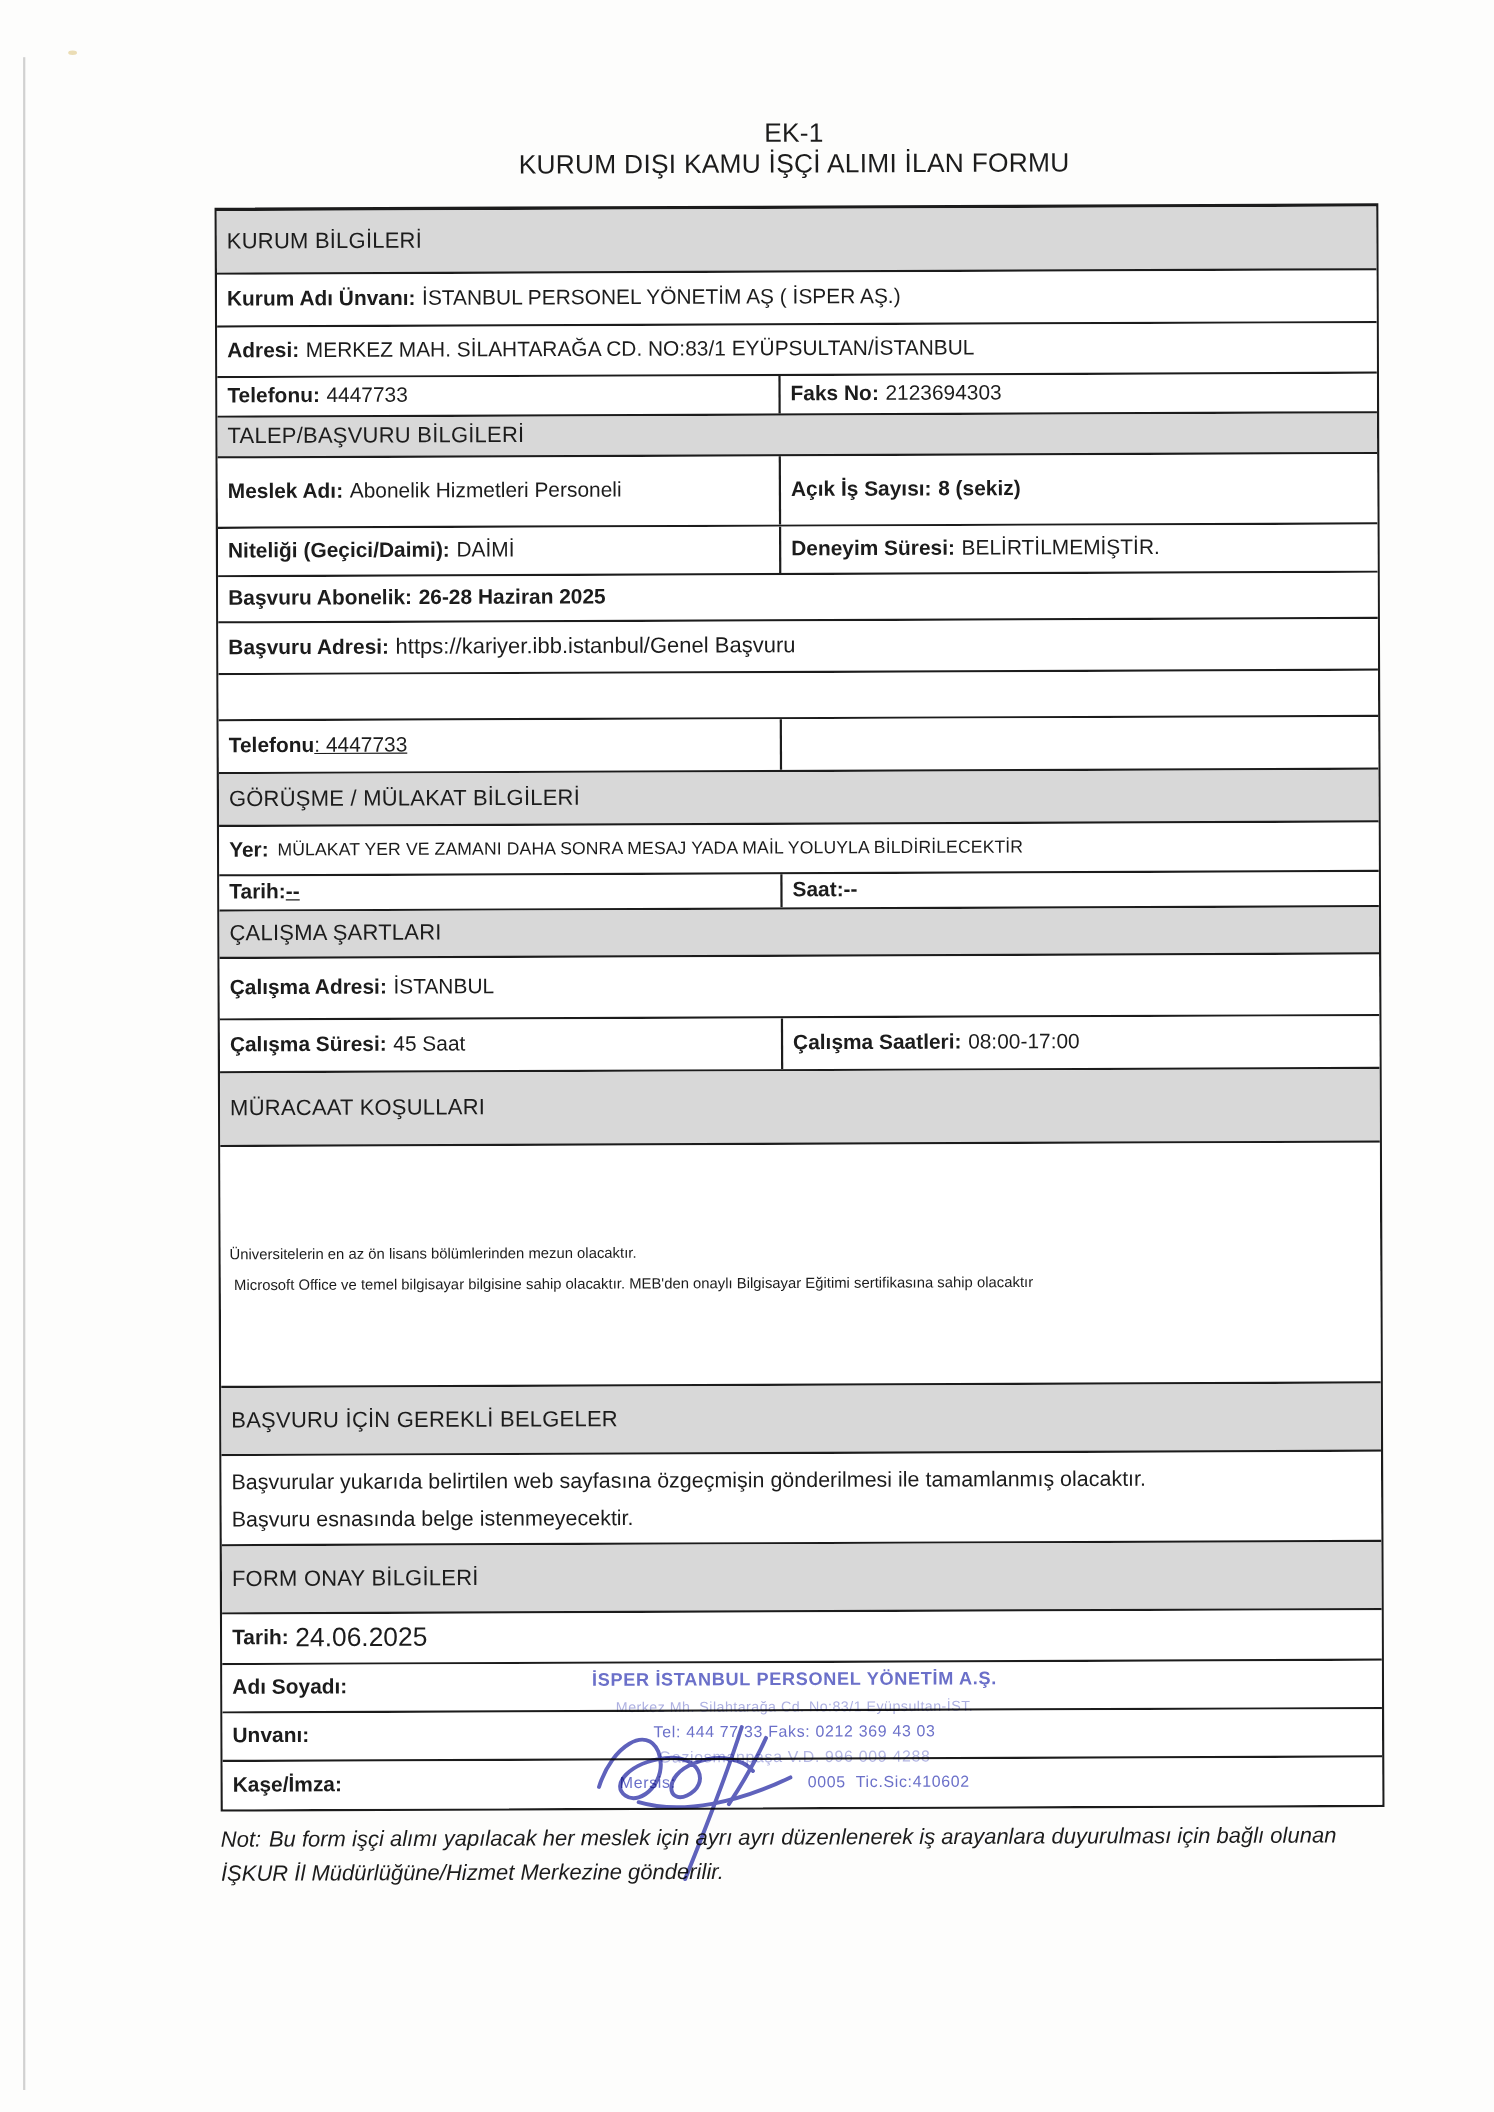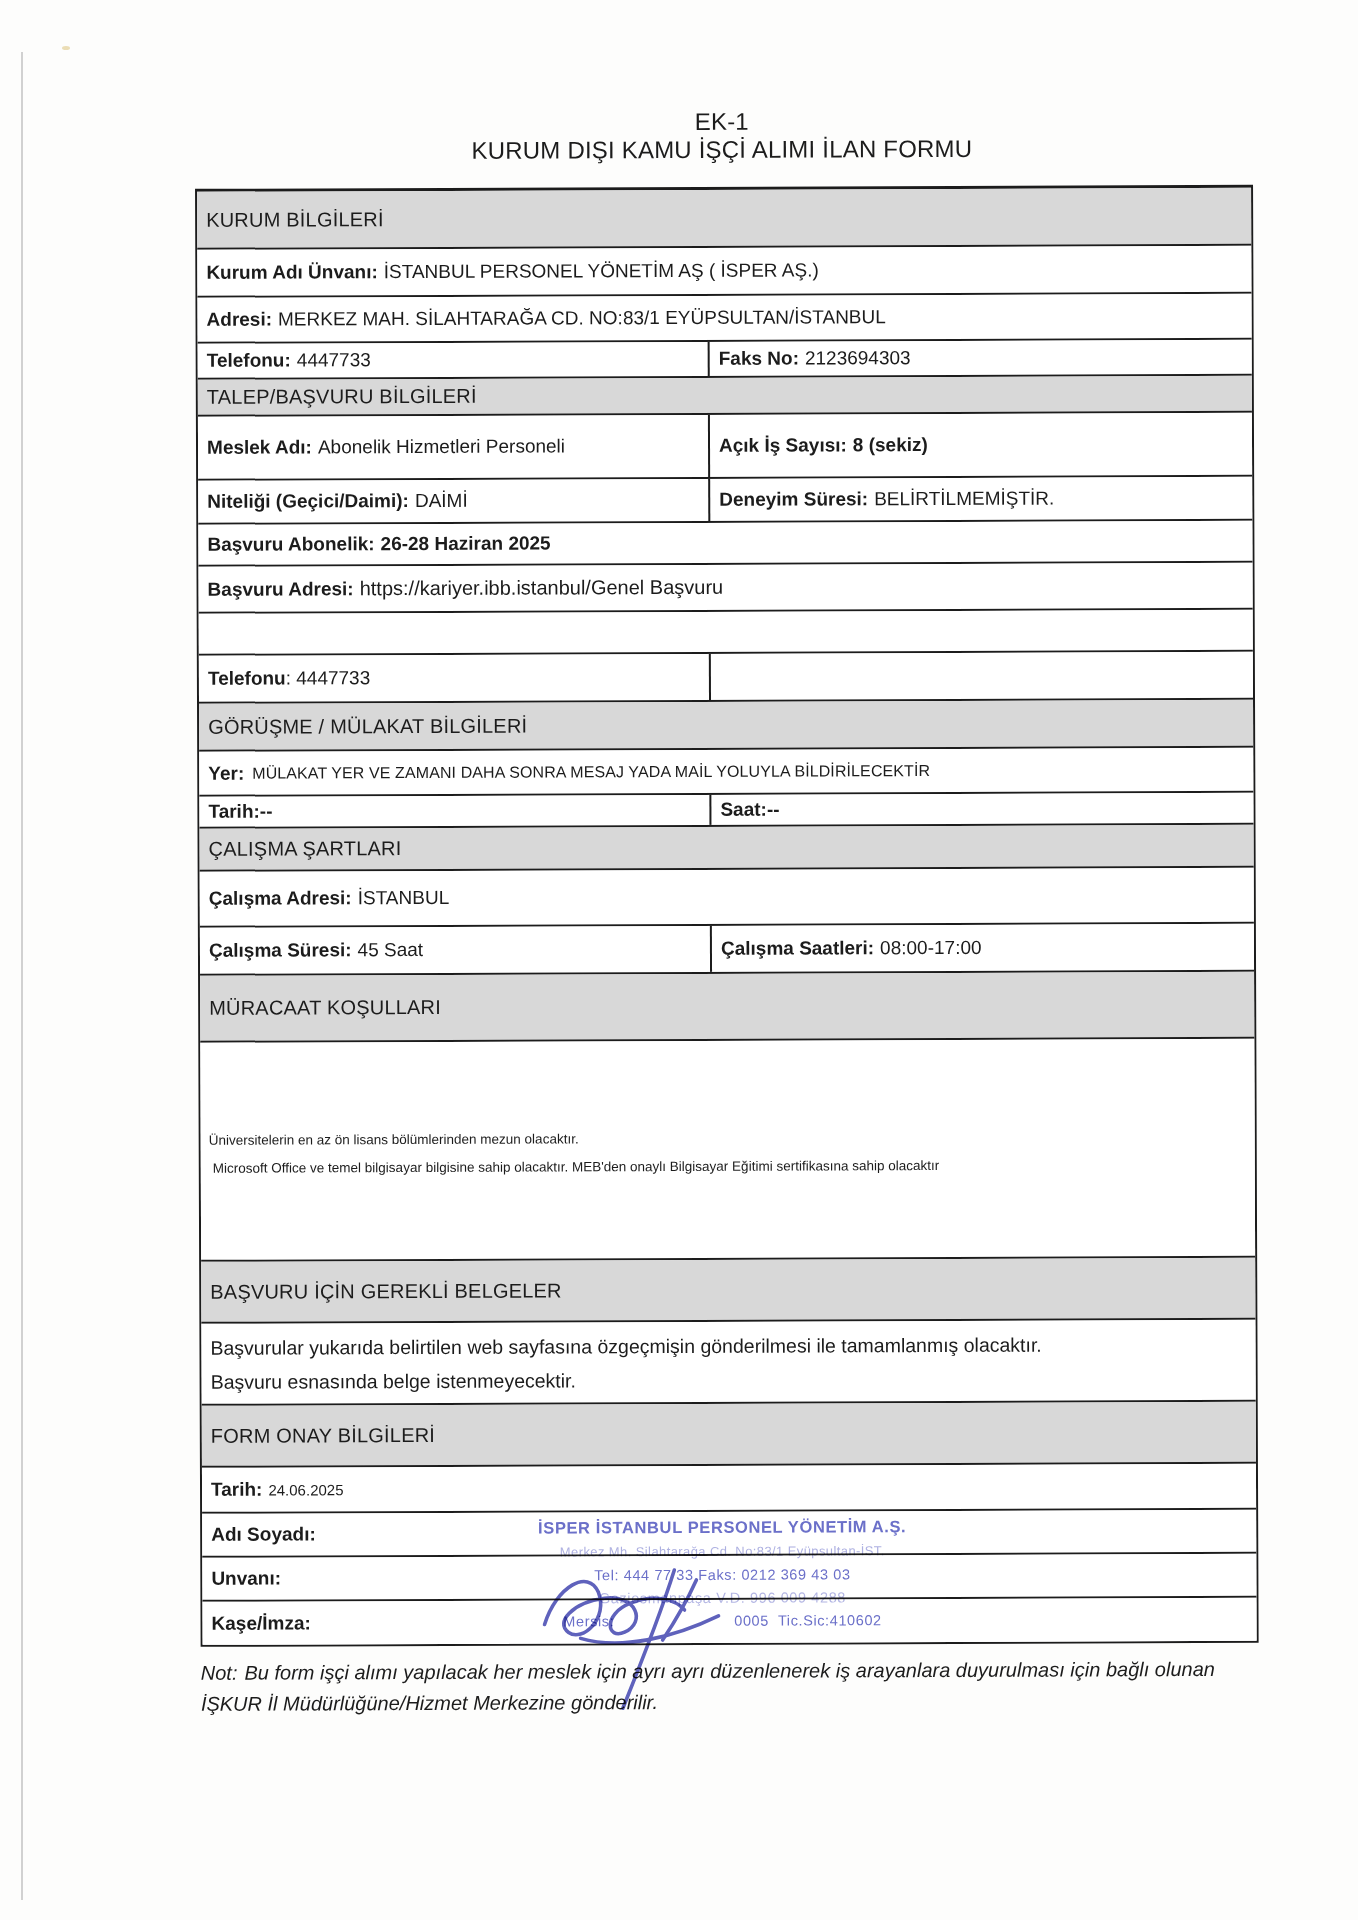--- a/index.html
+++ b/index.html
@@ -19,21 +19,21 @@
   .tbl{position:absolute;left:198px;top:187px;width:1054px;background:#fff;
        border:2px solid #1c1c1c;border-top-width:3px;box-sizing:content-box;}
   .row{position:relative;border-bottom:2px solid #1c1c1c;display:flex;align-items:center;padding-left:9px;font-size:19px;background:#fff;}
   .row:last-child{border-bottom:none;}
   .hdr{background:#d8d8d8;font-size:20px;letter-spacing:.2px;}
   .cols{padding-left:0;}
   .c1{flex:0 0 501px;height:100%;display:flex;align-items:center;padding-left:9px;}
   .c2{flex:1 1 auto;height:100%;display:flex;align-items:center;padding-left:9px;border-left:2px solid #1c1c1c;}
   .b{font-weight:bold;}
   .v{margin-left:6px;}
-  .v.nogap{margin-left:0;}
+  .v.nogap{margin-left:0;text-decoration:underline;}
   .val-url{font-size:20px;}
   .yer-val{font-size:16px;margin-left:8px;letter-spacing:.1px;}
   .bigcell{display:block;padding:84px 10px 0 8px;font-size:13.5px;line-height:28px;align-items:flex-start;}
   .bigcell .ln2{padding-left:4px;}
   .twoline{display:block;padding-top:7px;line-height:34px;font-size:19.5px;}
   .empty-row{padding:0;}
 
   .stamp{position:absolute;left:470px;top:1519px;width:500px;text-align:center;
          color:#6b70c9;mix-blend-mode:multiply;z-index:3;line-height:1;}
   .stamp .s1{font-size:16.5px;font-weight:bold;letter-spacing:.6px;margin-bottom:9px;}
@@ -191,21 +191,21 @@
       <div>Başvurular yukarıda belirtilen web sayfasına özgeçmişin gönderilmesi ile tamamlanmış olacaktır.</div>
       <div>Başvuru esnasında belge istenmeyecektir.</div>
     </div>
 
     <div class="row hdr" style="height:60px">
       <span>FORM ONAY BİLGİLERİ</span>
     </div>
 
     <div class="row" style="height:44px">
       <span class="b">Tarih:</span>
-      <span class="v" style="font-size:15px">24.06.2025</span>
+      <span class="v" style="font-size:24px">24.06.2025</span>
     </div>
 
     <div class="row" style="height:42px">
       <span class="b">Adı Soyadı:</span>
     </div>
 
     <div class="row" style="height:42px">
       <span class="b">Unvanı:</span>
     </div>
 

